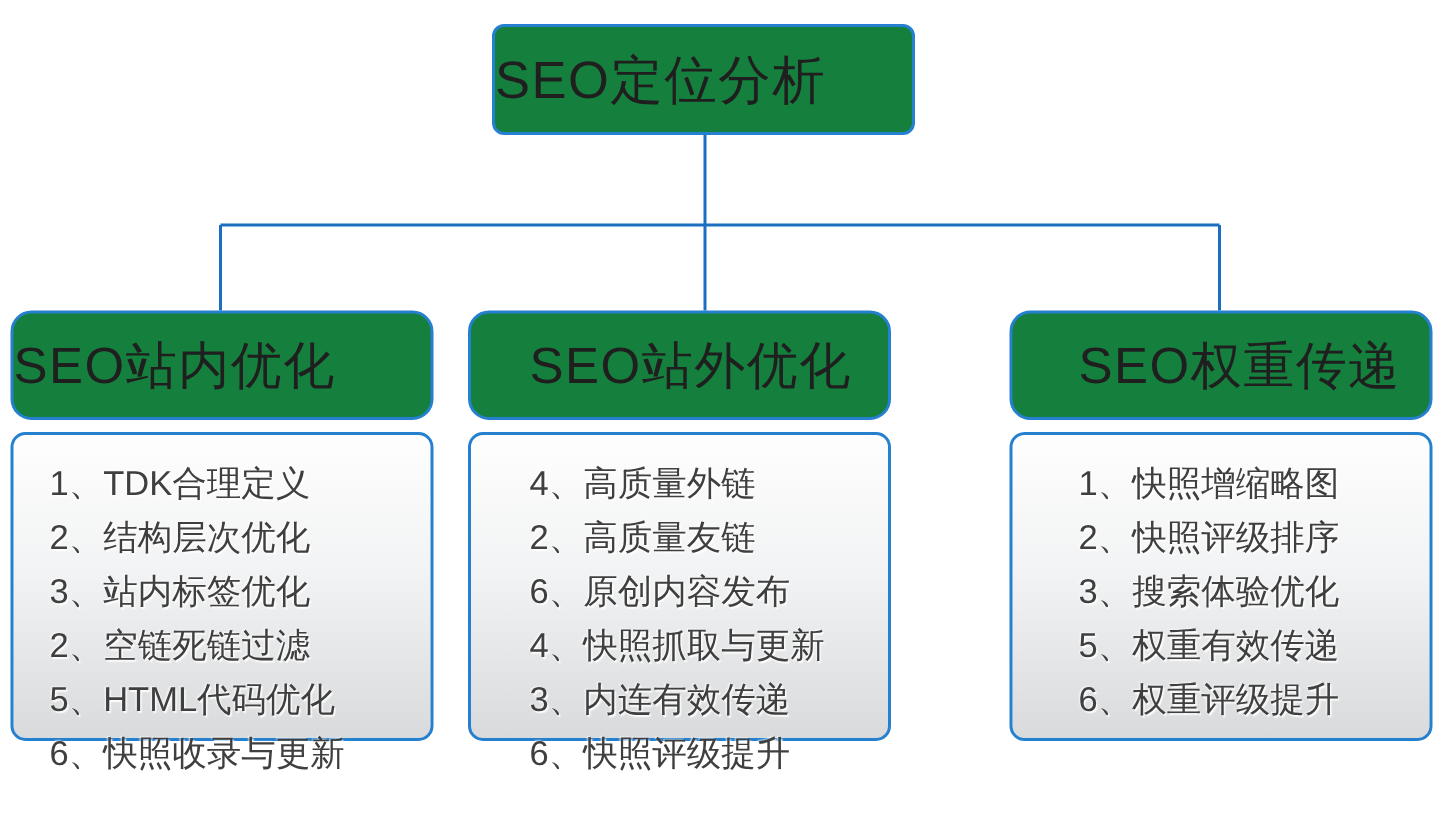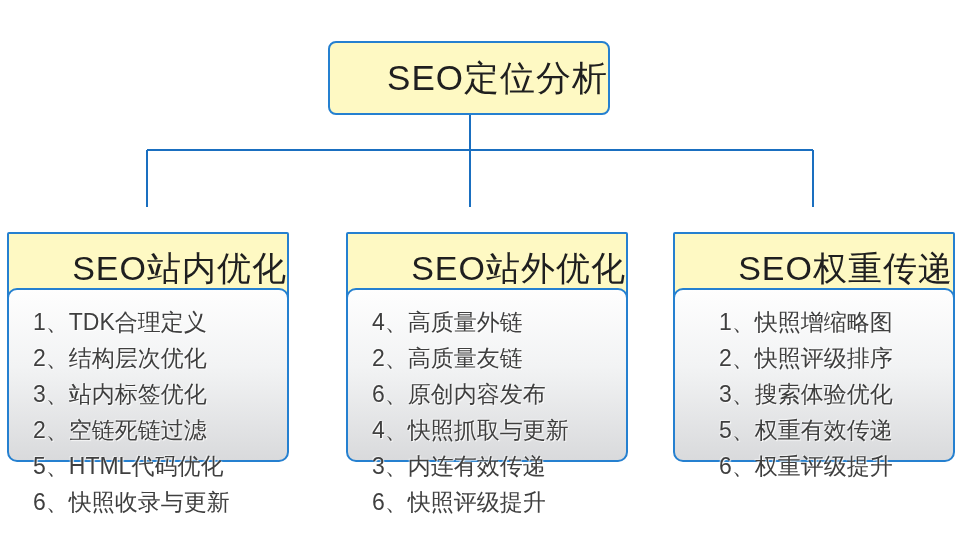--- a/index.html
+++ b/index.html
@@ -10,58 +10,57 @@
     position: relative;
     overflow: hidden;
   }
   .canvas { position: absolute; inset: 0; width: 960px; height: 550px; }
   svg.connectors { position: absolute; left: 0; top: 0; width: 960px; height: 550px; pointer-events: none; }
   svg.connectors line { stroke: #1a6fc0; stroke-width: 2; }
 
   .node {
     position: absolute;
     box-sizing: border-box;
-    background: #fef9c3;
+    background: #15803d;
     border: 2px solid #2580d0;
     display: flex;
     align-items: center;
-    justify-content: flex-end;
+    justify-content: flex-start;
     color: #1f1f1f;
-    margin-top: 25px;
   }
   .node.root {
     left: 328px; top: 16px; width: 282px; height: 74px;
     border-radius: 8px;
     font-size: 35px;
     letter-spacing: 1px;
   }
   .node.branch-header {
     top: 207px; width: 282px; height: 73px;
-    border-radius: 2px;
+    border-radius: 14px;
     font-size: 34px;
     letter-spacing: 1px;
   }
   .list {
     position: absolute;
-    top: 288px; width: 282px; height: 174px;
+    top: 288px; width: 282px; height: 206px;
     box-sizing: border-box;
     border: 2px solid #2580d0;
     border-radius: 10px;
     background: linear-gradient(180deg, #fefefe 0%, #f2f3f4 45%, #d9dadc 100%);
     padding: 14px 10px 0 24px;
   }
   .list-item {
     font-size: 23px;
     line-height: 36px;
     color: #3f3f3f;
     white-space: nowrap;
     text-shadow: 1px 1px 1px rgba(255,255,255,0.95), -1px -1px 1px rgba(255,255,255,0.6);
   }
   .col1 .node.branch-header, .col1 .list { left: 7px; }
-  .col2 .node.branch-header, .col2 .list { left: 346px; }
+  .col2 .node.branch-header, .col2 .list { left: 312px; padding-left: 39px; }
   .col3 .node.branch-header, .col3 .list { left: 673px; padding-left: 44px; }
 </style>
 </head>
 <body>
 
 <div class="canvas">
 
   <svg class="connectors" viewBox="0 0 960 550" aria-hidden="true">
     <line x1="470" y1="90" x2="470" y2="150"></line>
     <line x1="147" y1="150" x2="813" y2="150"></line>

